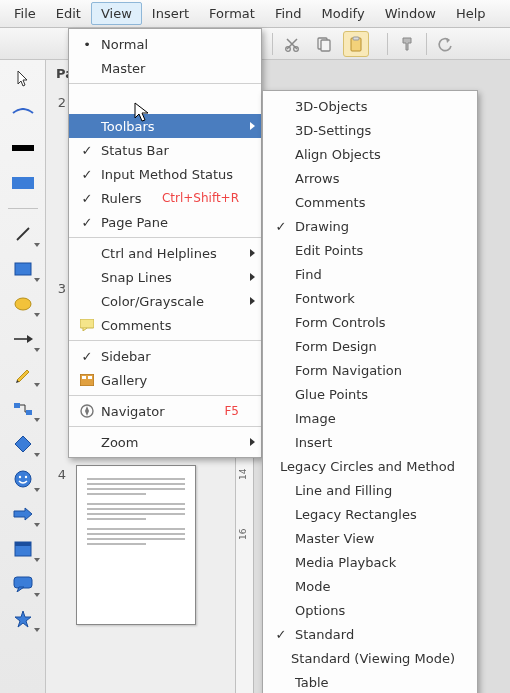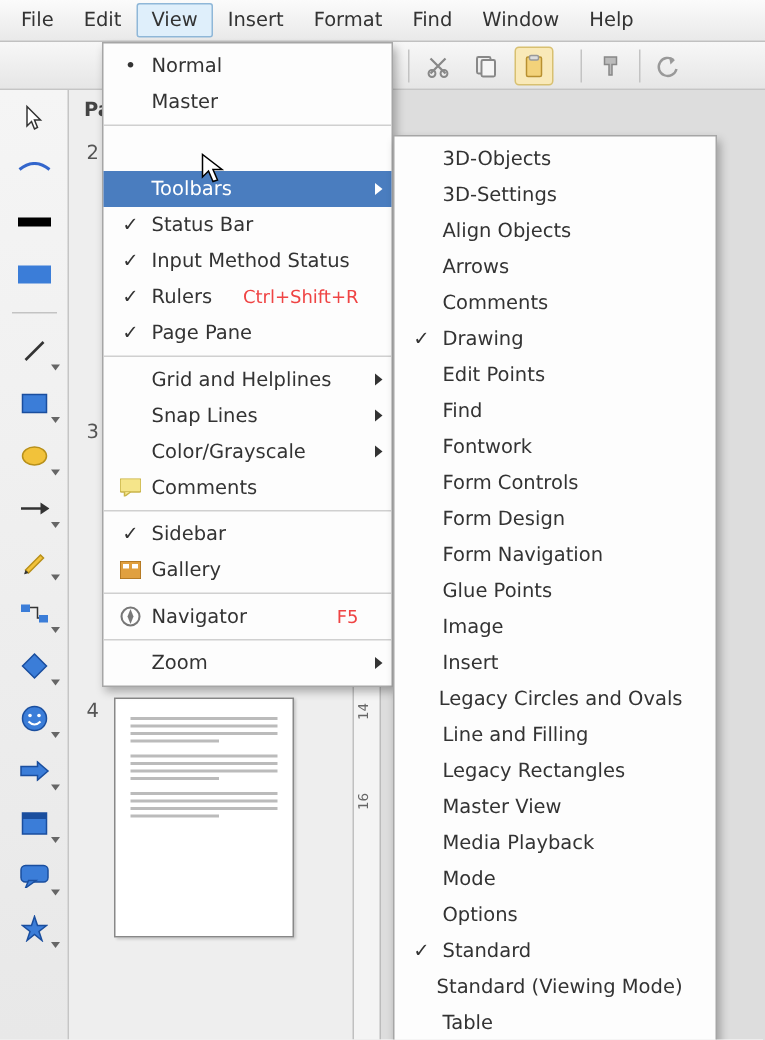--- a/index.html
+++ b/index.html
@@ -58,20 +58,21 @@
 </head>
 <body>
 
 <div class="menubar" id="menubar">
     <div class="item">File</div>
     <div class="item">Edit</div>
     <div class="item active">View</div>
     <div class="item">Insert</div>
     <div class="item">Format</div>
     <div class="item">Find</div>
+    <div class="item">Modify</div>
     <div class="item">Window</div>
     <div class="item">Help</div>
   </div>
 
 <div class="toolbar1">
   <div style="width:260px"></div>
   <div class="tb-sep"></div>
   <div class="tb-btn">
       <svg width="18" height="18" viewBox="0 0 18 18">
         <path d="M4 4 L14 14 M14 4 L4 14" stroke="#888" stroke-width="1.5" fill="none"></path>
@@ -329,21 +330,21 @@
       <span class="lbl">Rulers</span>
       <span class="accel">Ctrl+Shift+R</span>
     </div>
     <div class="mi">
       <span class="chk">✓</span>
       <span class="lbl">Page Pane</span>
     </div>
     <hr>
     <div class="mi">
       <span class="chk"></span>
-      <span class="lbl">Grid and Helplines</span>
+      <span class="lbl">Ctrl and Helplines</span>
       <span class="sub"></span>
     </div>
     <div class="mi">
       <span class="chk"></span>
       <span class="lbl">Snap Lines</span>
       <span class="sub"></span>
     </div>
     <div class="mi">
       <span class="chk"></span>
       <span class="lbl">Color/Grayscale</span>
@@ -448,21 +449,21 @@
     <div class="mi">
       <span class="chk"></span>
       <span class="lbl">Image</span>
     </div>
     <div class="mi">
       <span class="chk"></span>
       <span class="lbl">Insert</span>
     </div>
     <div class="mi">
       <span class="chk"></span>
-      <span class="lbl">Legacy Circles and Ovals</span>
+      <span class="lbl">Legacy Circles and Method</span>
     </div>
     <div class="mi">
       <span class="chk"></span>
       <span class="lbl">Line and Filling</span>
     </div>
     <div class="mi">
       <span class="chk"></span>
       <span class="lbl">Legacy Rectangles</span>
     </div>
     <div class="mi">

